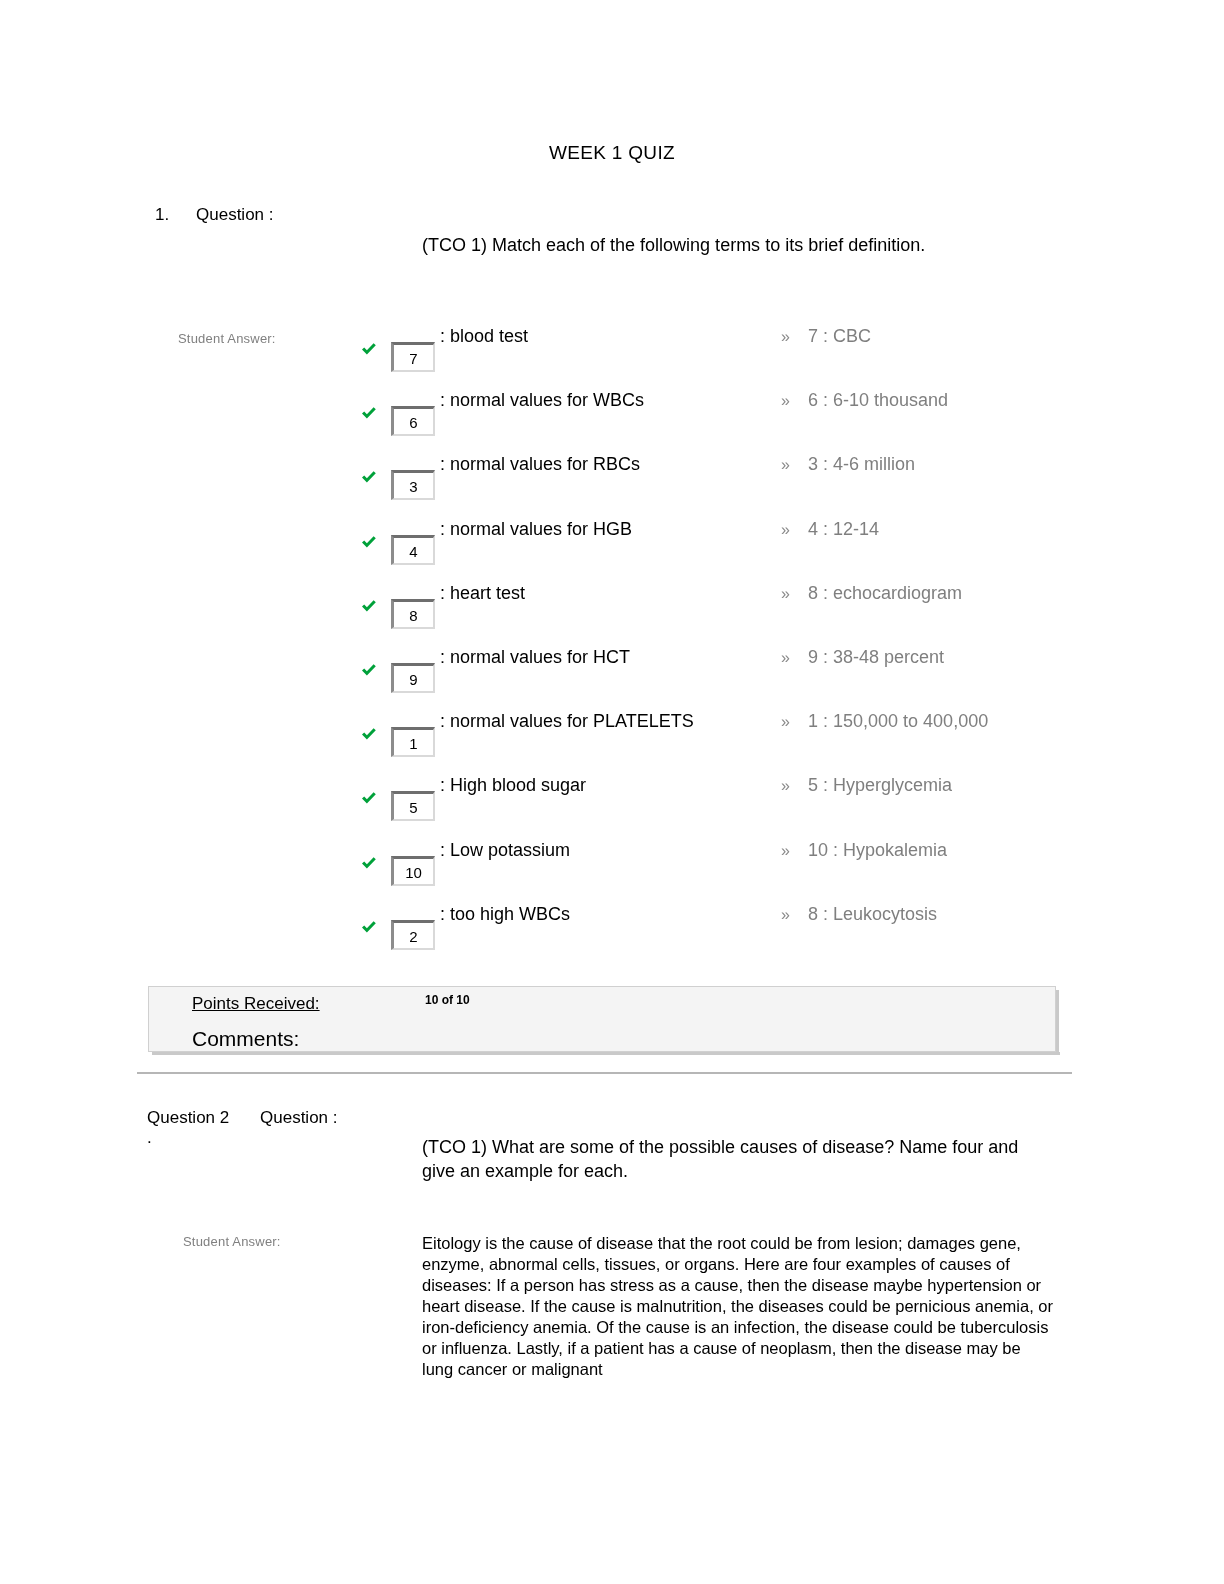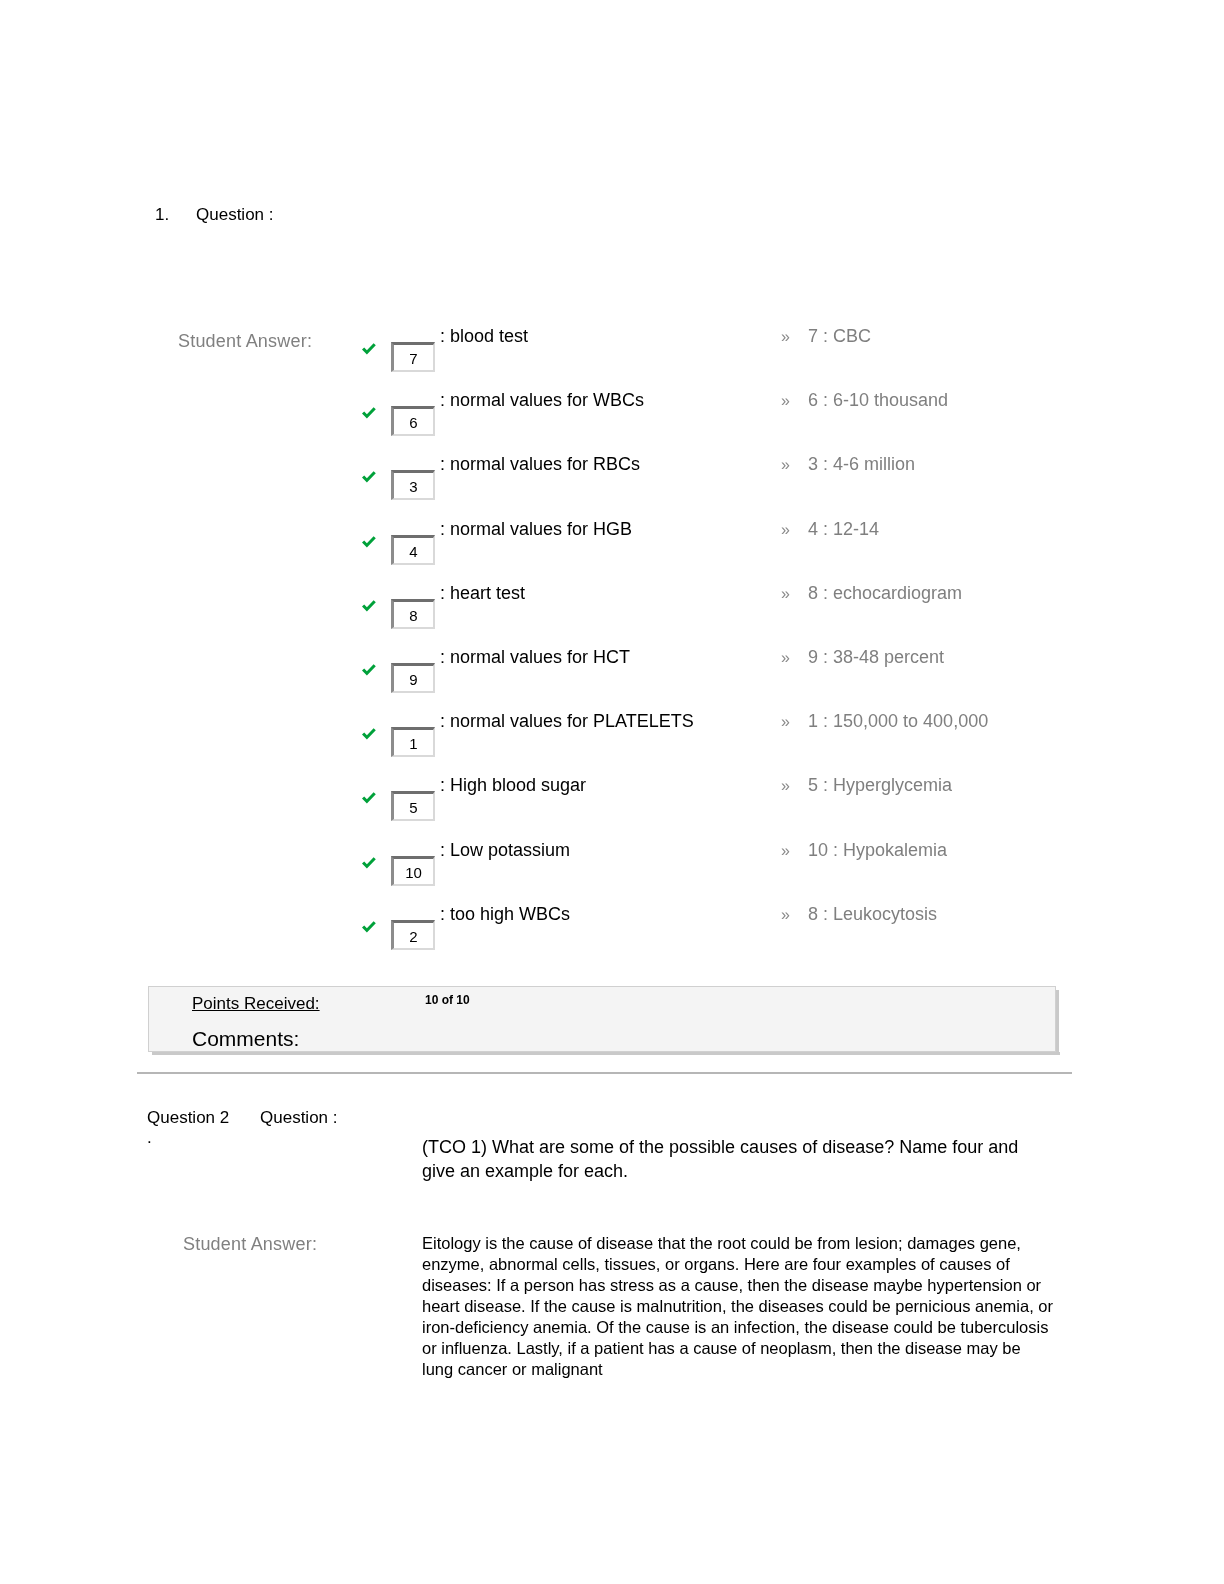--- a/index.html
+++ b/index.html
@@ -53,21 +53,21 @@
     left: 422px;
     top: 233px;
     width: 560px;
     font-size: 18px;
     line-height: 25px;
   }
 
   
   .student-answer-label {
     position: absolute;
-    font-size: 18px;
+    font-size: 13px;
     color: #808080;
     letter-spacing: 0.2px;
   }
   .sa1 { left: 178px; top: 331px; }
   .sa2 { left: 183px; top: 1234px; }
 
   
   .match-list {
     position: absolute;
     left: 0;
@@ -225,23 +225,25 @@
     font-size: 16.5px;
     line-height: 21px;
     color: #000;
   }
 </style>
 </head>
 <body>
 
 <div class="page">
 
+  <div class="doc-title">WEEK 1 QUIZ</div>
 
   <div class="q1-number">1.</div>
   <div class="q1-qlabel">Question :</div>
+  <div class="q1-text">(TCO 1) Match each of the following terms to its brief definition.</div>
 
   <div class="student-answer-label sa1">Student Answer:</div>
 
   <div class="match-list" id="match-list">
       <div class="match-row" style="top: 326px;">
         <span class="check-icon">
           <svg width="18" height="18" viewBox="0 0 18 18">
             <path d="M2 9.6 L4.2 7.4 L6.9 10.2 L13.6 3.2 L15.8 5.2 L6.9 14.4 Z" fill="#00a13a"></path>
           </svg>
         </span>

